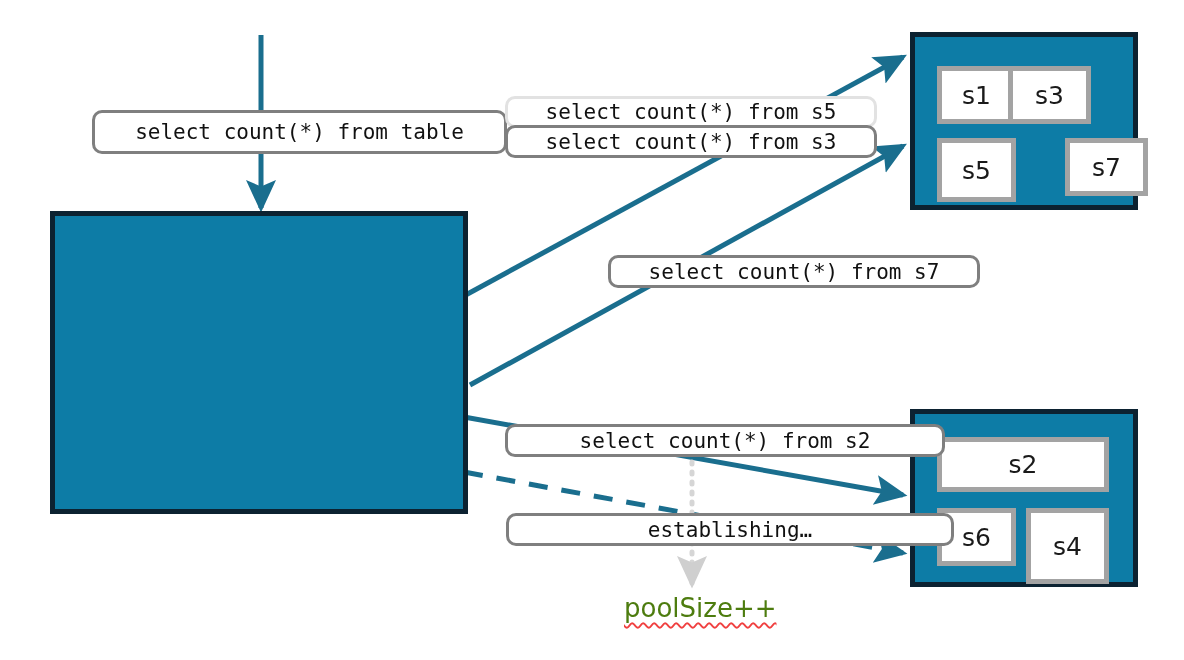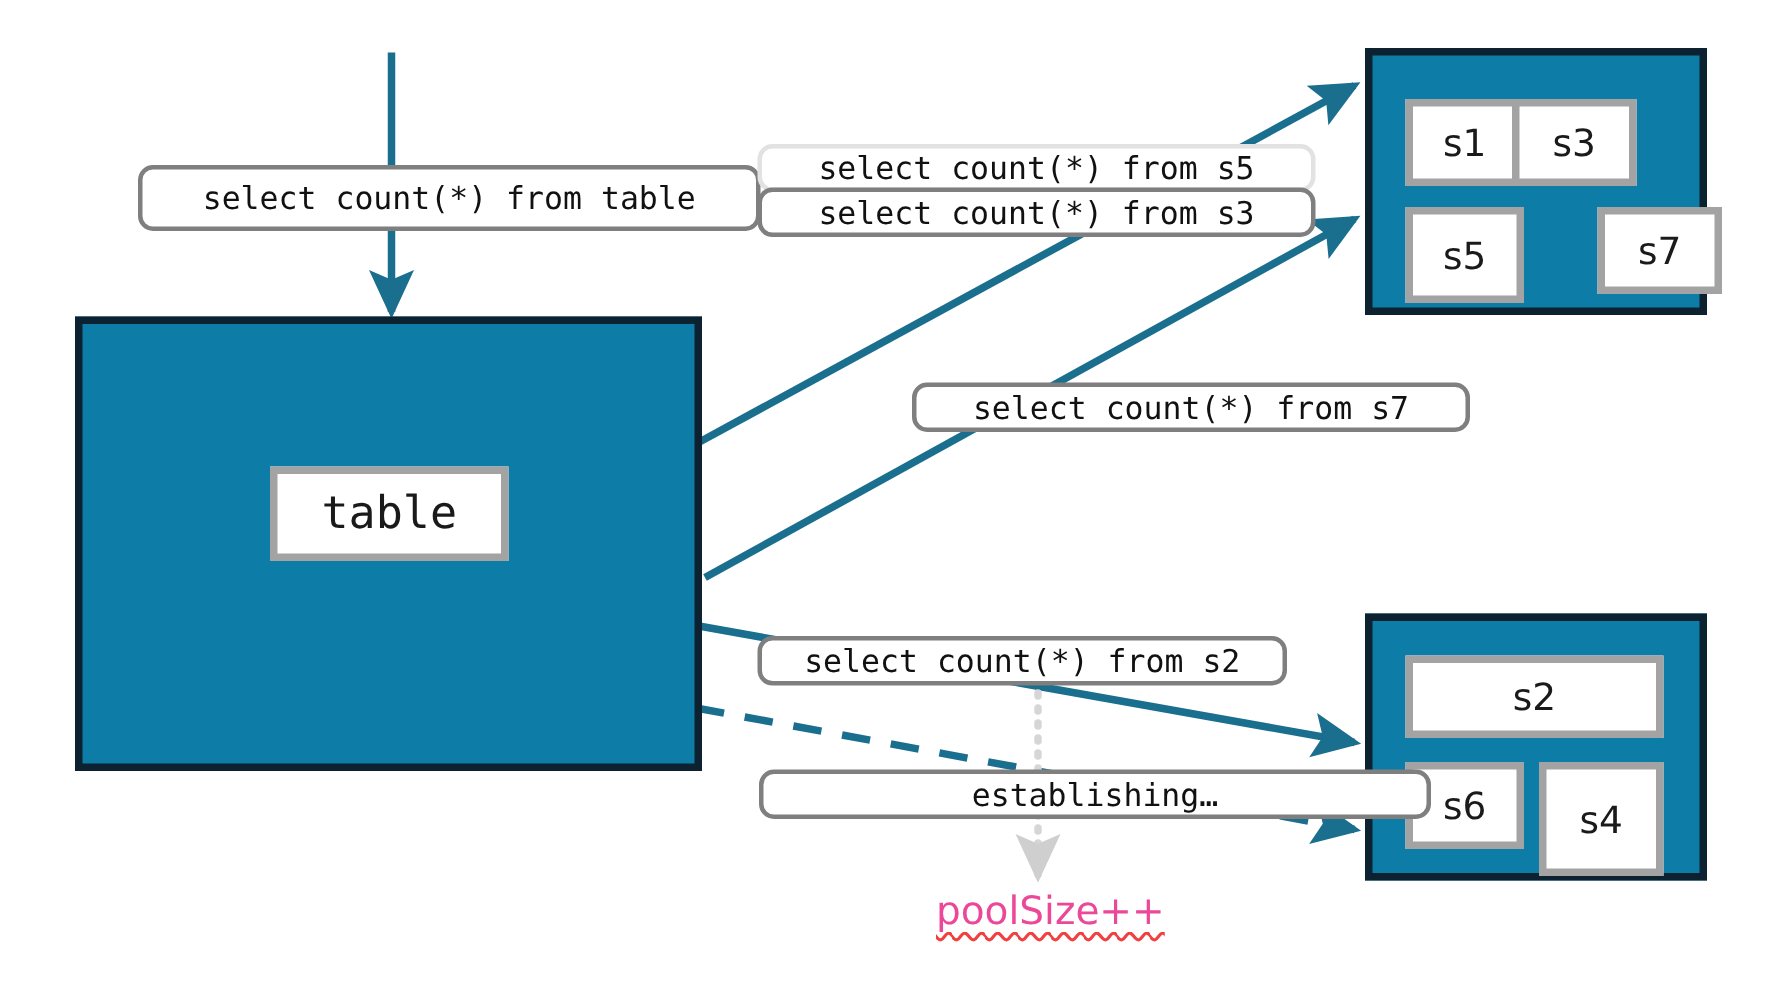--- a/index.html
+++ b/index.html
@@ -71,21 +71,21 @@
   }
   .pill.light {
     border-color: #E2E2E2;
   }
 
   
   .ghost-text {
     position: absolute;
     font-family: "DejaVu Sans", sans-serif;
     font-size: 26px;
-    color: #ec4899;
+    color: #4d7c0f;
     white-space: nowrap;
     text-decoration: underline wavy #F04040;
     text-decoration-thickness: 2px;
     text-underline-offset: 5px;
   }
 </style>
 </head>
 <body>
 
 <div id="canvas">
@@ -112,23 +112,20 @@
 
     <line x1="692" y1="452" x2="692" y2="583" stroke="#D6D6D6" stroke-width="5" stroke-dasharray="2 8" stroke-linecap="round" marker-end="url(#arw-grey)"></line>
   </svg>
 
   <div class="pill" style="left:52px; top:110px; width:415px; height:44px;margin-left:40px;">
     <span>select count(*) from table</span>
   </div>
 
   <div class="pool" style="left:50px; top:211px; width:418px; height:303px;"></div>
 
-  <div class="node node-mono" style="left:180px; top:311px; width:159px; height:63px;">
-    <span>table</span>
-  </div>
 
   <div class="pool" style="left:910px; top:32px; width:228px; height:178px;"></div>
 
   <div class="node node-sans" style="left:937px; top:66px; width:79px; height:58px;">
     <span>s1</span>
   </div>
 
   <div class="node node-sans" style="left:1008px; top:66px; width:83px; height:58px;text-align:center;">
     <span>s3</span>
   </div>
@@ -160,21 +157,21 @@
   </div>
 
   <div class="pill" style="left:505px; top:125px; width:372px; height:33px;">
     <span>select count(*) from s3</span>
   </div>
 
   <div class="pill" style="left:580px; top:255px; width:372px; height:33px;margin-left:28px;">
     <span>select count(*) from s7</span>
   </div>
 
-  <div class="pill" style="left:505px; top:424px; width:353px; height:33px;">
+  <div class="pill" style="left:505px; top:424px; width:440px; height:33px;">
     <span>select count(*) from s2</span>
   </div>
 
   <div class="pill" style="left:506px; top:513px; width:448px; height:33px;">
     <span>establishing…</span>
   </div>
 
   <div class="ghost-text" style="left:624px; top:593px;">
     <span>poolSize++</span>
   </div>

